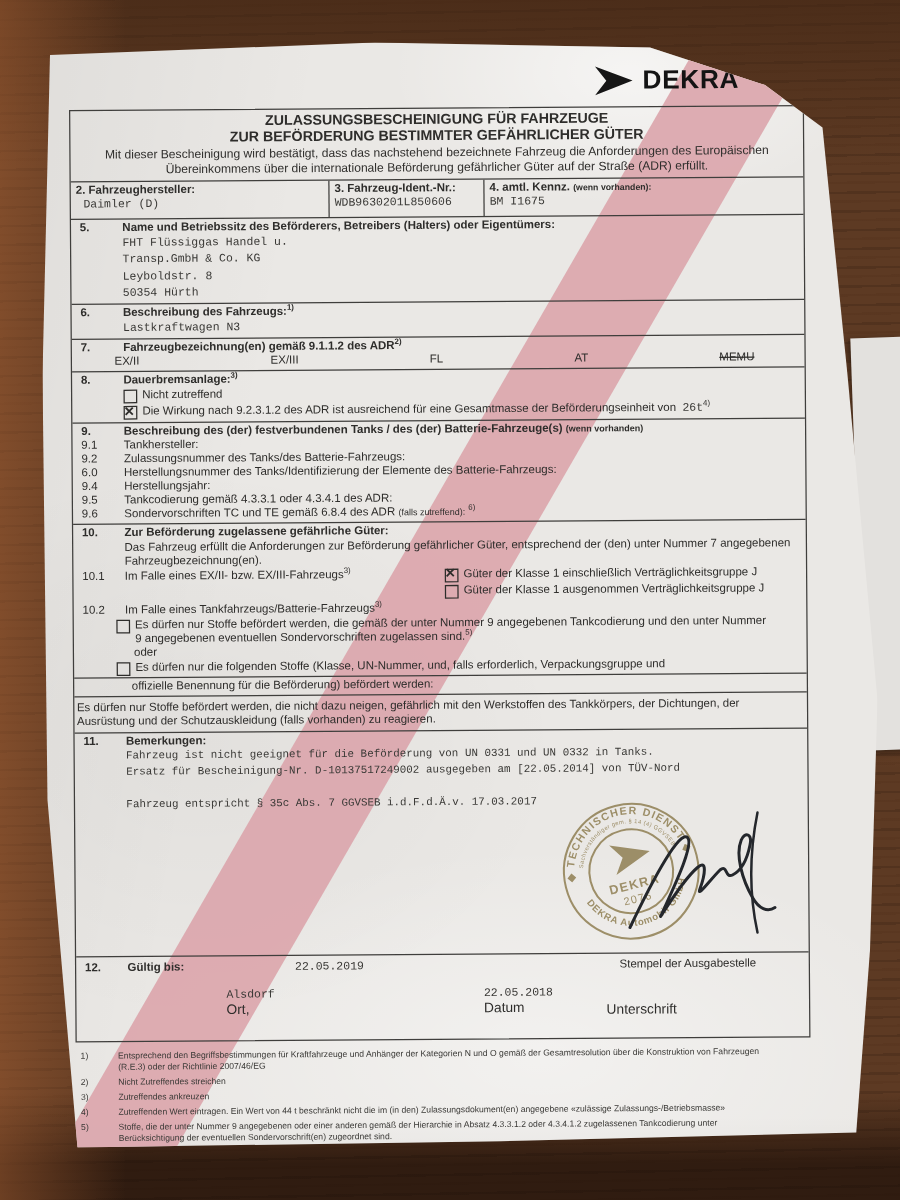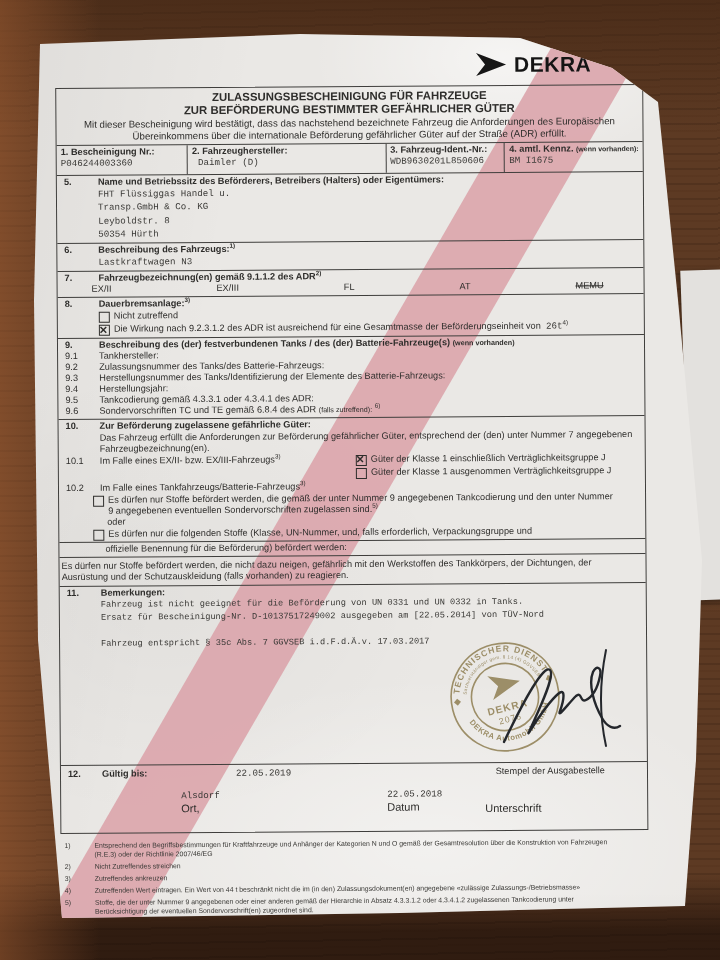--- a/index.html
+++ b/index.html
@@ -114,24 +114,20 @@
 
     <div class="box">
 
       <div class="sec titleblock">
         <div class="t1">ZULASSUNGSBESCHEINIGUNG FÜR FAHRZEUGE</div>
         <div class="t1">ZUR BEFÖRDERUNG BESTIMMTER GEFÄHRLICHER GÜTER</div>
         <div class="intro">Mit dieser Bescheinigung wird bestätigt, dass das nachstehend bezeichnete Fahrzeug die Anforderungen des Europäischen Übereinkommens über die internationale Beförderung gefährlicher Güter auf der Straße (ADR) erfüllt.</div>
       </div>
 
       <div class="fieldrow">
-        <div class="fieldcell fc1">
-          <div class="flabel">1. Bescheinigung Nr.:</div>
-          <div class="mono">P046244003360</div>
-        </div>
         <div class="fieldcell fc2">
           <div class="flabel">2. Fahrzeughersteller:</div>
           <div class="mono" style="padding-left:6px;">Daimler (D)</div>
         </div>
         <div class="fieldcell fc3">
           <div class="flabel">3. Fahrzeug-Ident.-Nr.:</div>
           <div class="mono">WDB9630201L850606</div>
         </div>
         <div class="fieldcell fc4">
           <div class="flabel"><span>4. amtl. Kennz.</span> <span class="fsmall">(wenn vorhanden):</span></div>
@@ -204,21 +200,21 @@
         </div>
         <div class="srow">
             <div class="numcol plain">9.1</div>
             <div class="sbody">Tankhersteller:</div>
           </div>
         <div class="srow">
             <div class="numcol plain">9.2</div>
             <div class="sbody">Zulassungsnummer des Tanks/des Batterie-Fahrzeugs:</div>
           </div>
         <div class="srow">
-            <div class="numcol plain">9.3</div>
+            <div class="numcol plain">6.0</div>
             <div class="sbody">Herstellungsnummer des Tanks/Identifizierung der Elemente des Batterie-Fahrzeugs:</div>
           </div>
         <div class="srow">
             <div class="numcol plain">9.4</div>
             <div class="sbody">Herstellungsjahr:</div>
           </div>
         <div class="srow">
             <div class="numcol plain">9.5</div>
             <div class="sbody">Tankcodierung gemäß 4.3.3.1 oder 4.3.4.1 des ADR:</div>
           </div>

